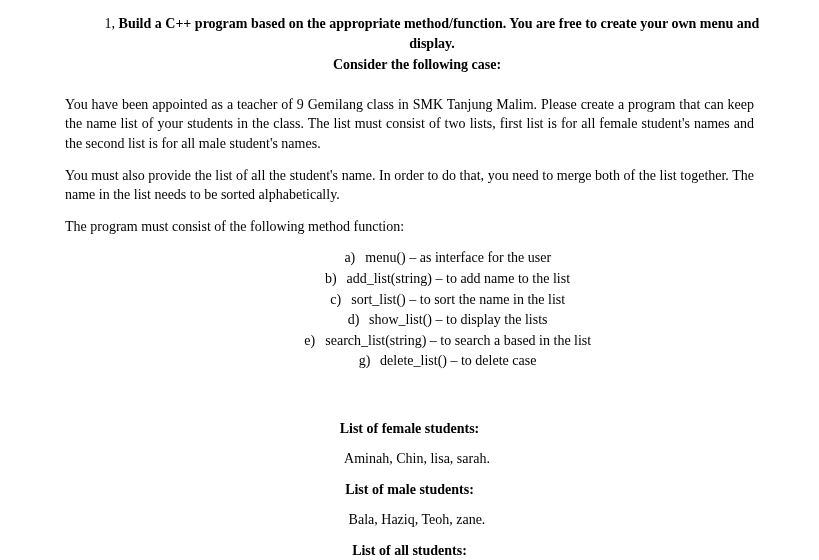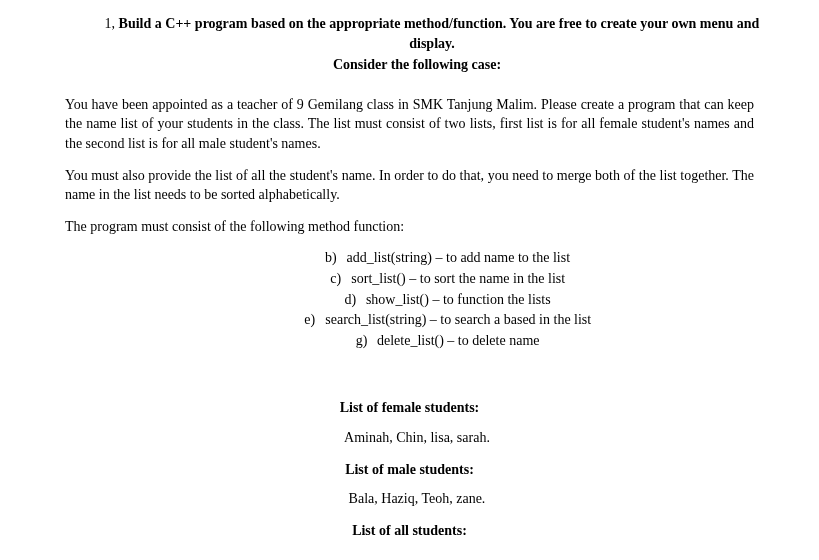--- a/index.html
+++ b/index.html
@@ -72,38 +72,42 @@
 </div>
 
 <div class="consider">Consider the following case:</div>
 
 <div class="para">You have been appointed as a teacher of 9 Gemilang class in SMK Tanjung Malim. Please create a program that can keep the name list of your students in the class. The list must consist of two lists, first list is for all female student's names and the second list is for all male student's names.</div>
 <div class="para">You must also provide the list of all the student's name. In order to do that, you need to merge both of the list together. The name in the list needs to be sorted alphabetically.</div>
 <div class="para">The program must consist of the following method function:</div>
 
 <ul class="function-list">
   <li>
+    <span class="marker">a)</span>
+    <span>menu() – as interface for the user</span>
+  </li>
+  <li>
     <span class="marker">b)</span>
     <span>add_list(string) – to add name to the list</span>
   </li>
   <li>
     <span class="marker">c)</span>
     <span>sort_list() – to sort the name in the list</span>
   </li>
   <li>
     <span class="marker">d)</span>
-    <span>show_list() – to function the lists</span>
+    <span>show_list() – to display the lists</span>
   </li>
   <li>
     <span class="marker">e)</span>
     <span>search_list(string) – to search a based in the list</span>
   </li>
   <li>
     <span class="marker">g)</span>
-    <span>delete_list() – to delete name</span>
+    <span>delete_list() – to delete case</span>
   </li>
 </ul>
 
 <div class="spacer"></div>
 
 <div class="section-heading">List of female students:</div>
 <div class="section-content">Aminah, Chin, lisa, sarah.</div>
 
 <div class="section-heading">List of male students:</div>
 <div class="section-content">Bala, Haziq, Teoh, zane.</div>

